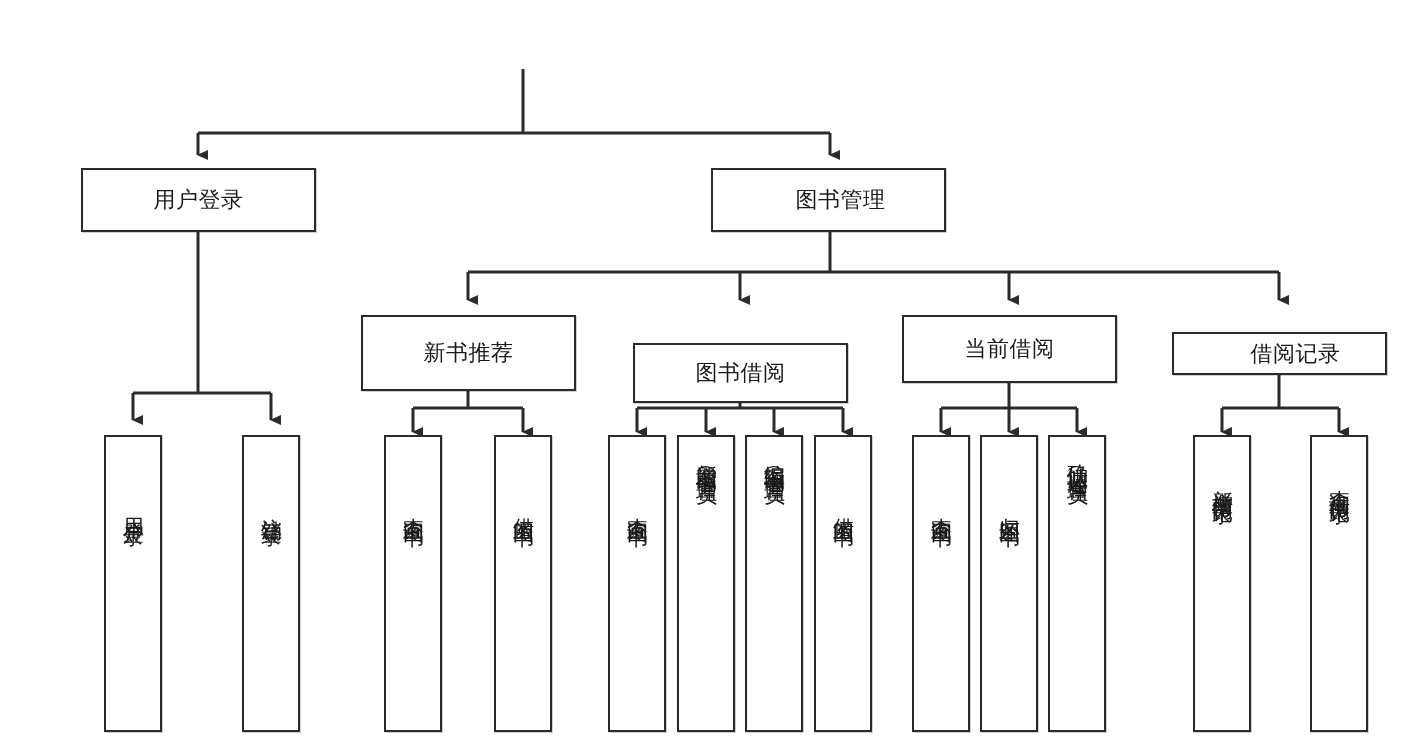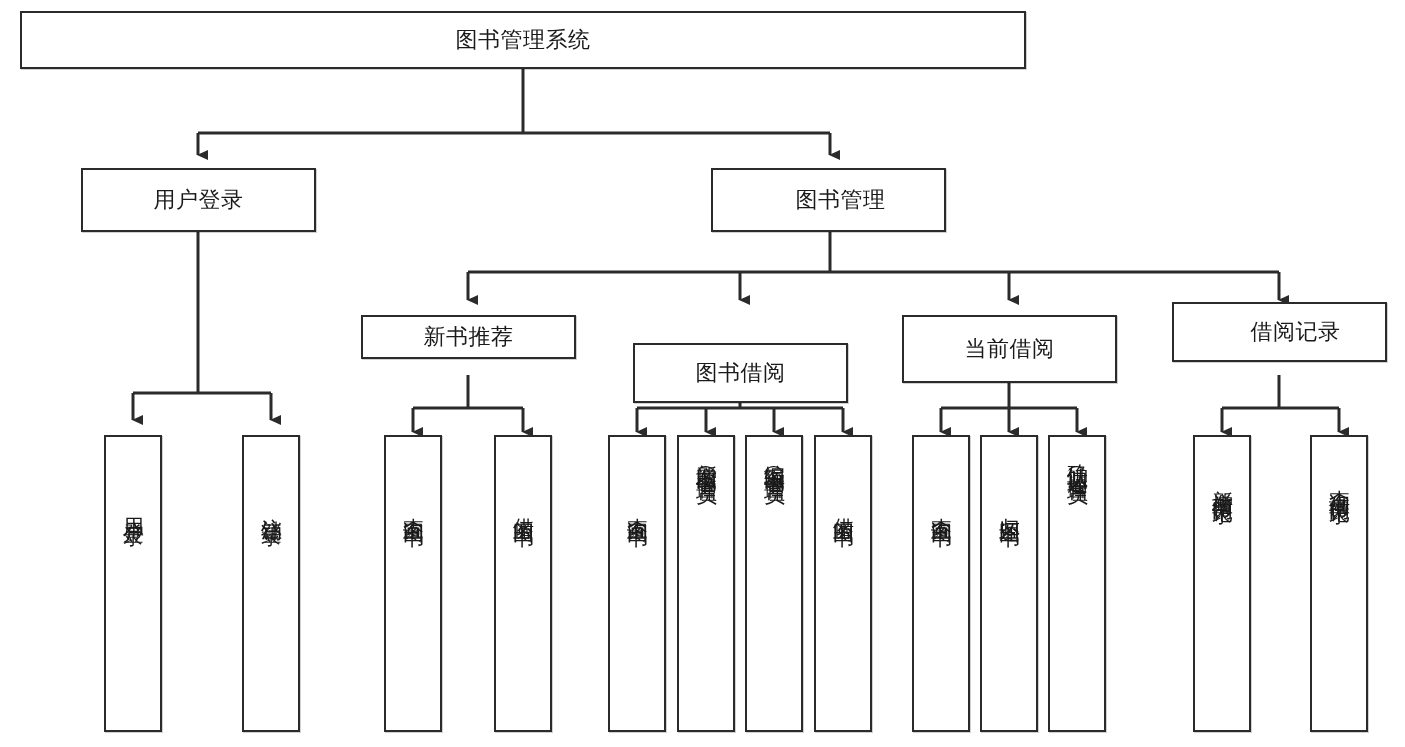--- a/index.html
+++ b/index.html
@@ -126,45 +126,42 @@
       <path d="M1009,408 L1009,432" marker-end="url(#arrow)"></path>
       <path d="M1077,408 L1077,432" marker-end="url(#arrow)"></path>
 
       <path d="M1279,375 L1279,408"></path>
       <path d="M1222,408 L1339,408"></path>
       <path d="M1222,408 L1222,432" marker-end="url(#arrow)"></path>
       <path d="M1339,408 L1339,432" marker-end="url(#arrow)"></path>
     </g>
   </svg>
 
-  <div class="node root horizontal" style="left:20px; top:11px; width:1006px; height:58px;">
-    <span class="label">图书管理系统</span>
-  </div>
 
   <div class="node horizontal" style="left:81px; top:168px; width:235px; height:64px;">
     <span class="label">用户登录</span>
   </div>
 
   <div class="node horizontal" style="left:711px; top:168px; width:235px; height:64px;padding-left:24px;">
     <span class="label">图书管理</span>
   </div>
 
-  <div class="node horizontal" style="left:361px; top:315px; width:215px; height:44px;">
+  <div class="node horizontal" style="left:361px; top:315px; width:215px; height:76px;">
     <span class="label">新书推荐</span>
   </div>
 
   <div class="node horizontal" style="left:633px; top:315px; width:215px; height:60px;margin-top:28px;">
     <span class="label">图书借阅</span>
   </div>
 
   <div class="node horizontal" style="left:902px; top:315px; width:215px; height:68px;">
     <span class="label">当前借阅</span>
   </div>
 
-  <div class="node horizontal" style="left:1172px; top:302px; width:215px; height:60px;padding-left:32px;">
+  <div class="node horizontal" style="left:1172px; top:332px; width:215px; height:43px;padding-left:32px;">
     <span class="label">借阅记录</span>
   </div>
 
   <div class="node vertical mid" style="left:104px; top:435px; width:58px; height:297px;">
     <span class="label">用户登录</span>
   </div>
 
   <div class="node vertical mid" style="left:242px; top:435px; width:58px; height:297px;">
     <span class="label">注销登录</span>
   </div>

